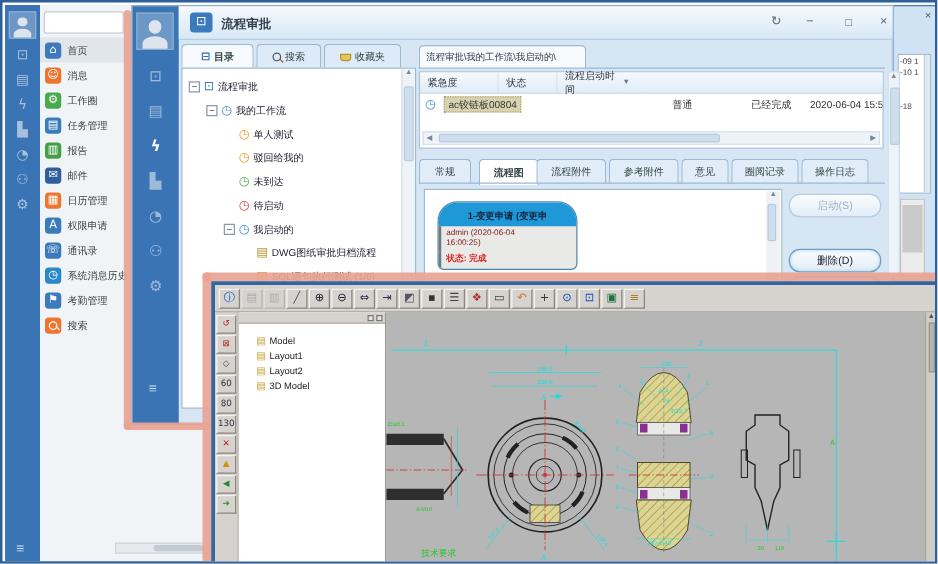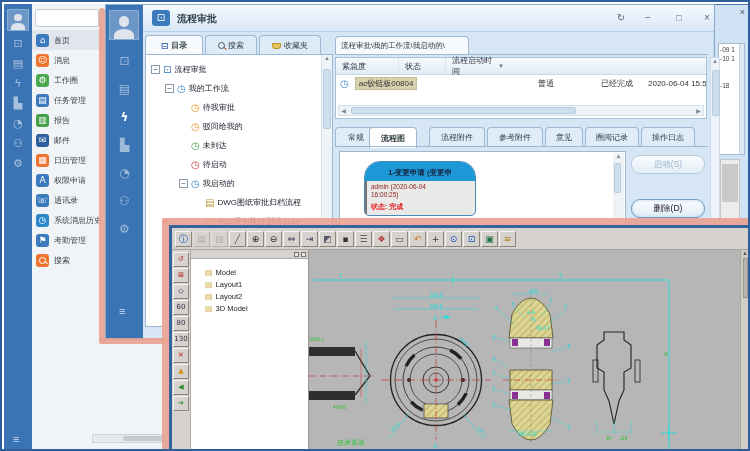--- a/index.html
+++ b/index.html
@@ -245,21 +245,21 @@
           <span>流程审批</span>
         </div>
       <div class="trow d1">
           <span class="exp"></span>
           <span class="ti blue">◷</span>
           <span>我的工作流</span>
         </div>
       <div class="trow d2">
           <span class="nexp"></span>
           <span class="ti orange">◷</span>
-          <span>待我审批</span>
+          <span>单人测试</span>
         </div>
       <div class="trow d2">
           <span class="nexp"></span>
           <span class="ti orange">◷</span>
           <span>驳回给我的</span>
         </div>
       <div class="trow d2">
           <span class="nexp"></span>
           <span class="ti green">◷</span>
           <span>未到达</span>
@@ -326,42 +326,42 @@
         <span class="harrow" style="left:0">◀</span>
           <div id="tbl-hthumb"></div>
           <span class="harrow" style="right:0">▶</span>
       </div>
     </div>
     <div id="rp-scroll">▲<div class="sthumb" style="top:12px;height:46px"></div></div>
 
     <div class="dtab" style="left:229px;width:42px">
         <span>常规</span>
       </div>
-    <div class="dtab act" style="left:263px;width:48px">
+    <div class="dtab act" style="left:277px;width:48px">
         <span>流程图</span>
       </div>
     <div class="dtab" style="left:323px;width:56px">
         <span>流程附件</span>
       </div>
     <div class="dtab" style="left:381px;width:56px">
         <span>参考附件</span>
       </div>
     <div class="dtab" style="left:439px;width:38px">
         <span>意见</span>
       </div>
     <div class="dtab" style="left:479px;width:54px">
         <span>圈阅记录</span>
       </div>
     <div class="dtab" style="left:535px;width:54px">
         <span>操作日志</span>
       </div>
     <div id="dt-line"></div>
 
     <div id="flowbox">
-      <div class="node" style="left:24px">
+      <div class="node" style="left:10px">
         <div class="node-h">1-变更申请 (变更申</div>
         <div class="node-b"><span>admin (2020-06-04</span><br><span>16:00:25)</span></div>
         <div class="node-s">状态: 完成</div>
       </div>
       <div id="flow-scroll">▲<div class="sthumb" style="top:10px;height:30px;width:7px"></div></div>
     </div>
 
     <div class="btn" style="top:150px">
         <span>启动(S)</span>
       </div>

